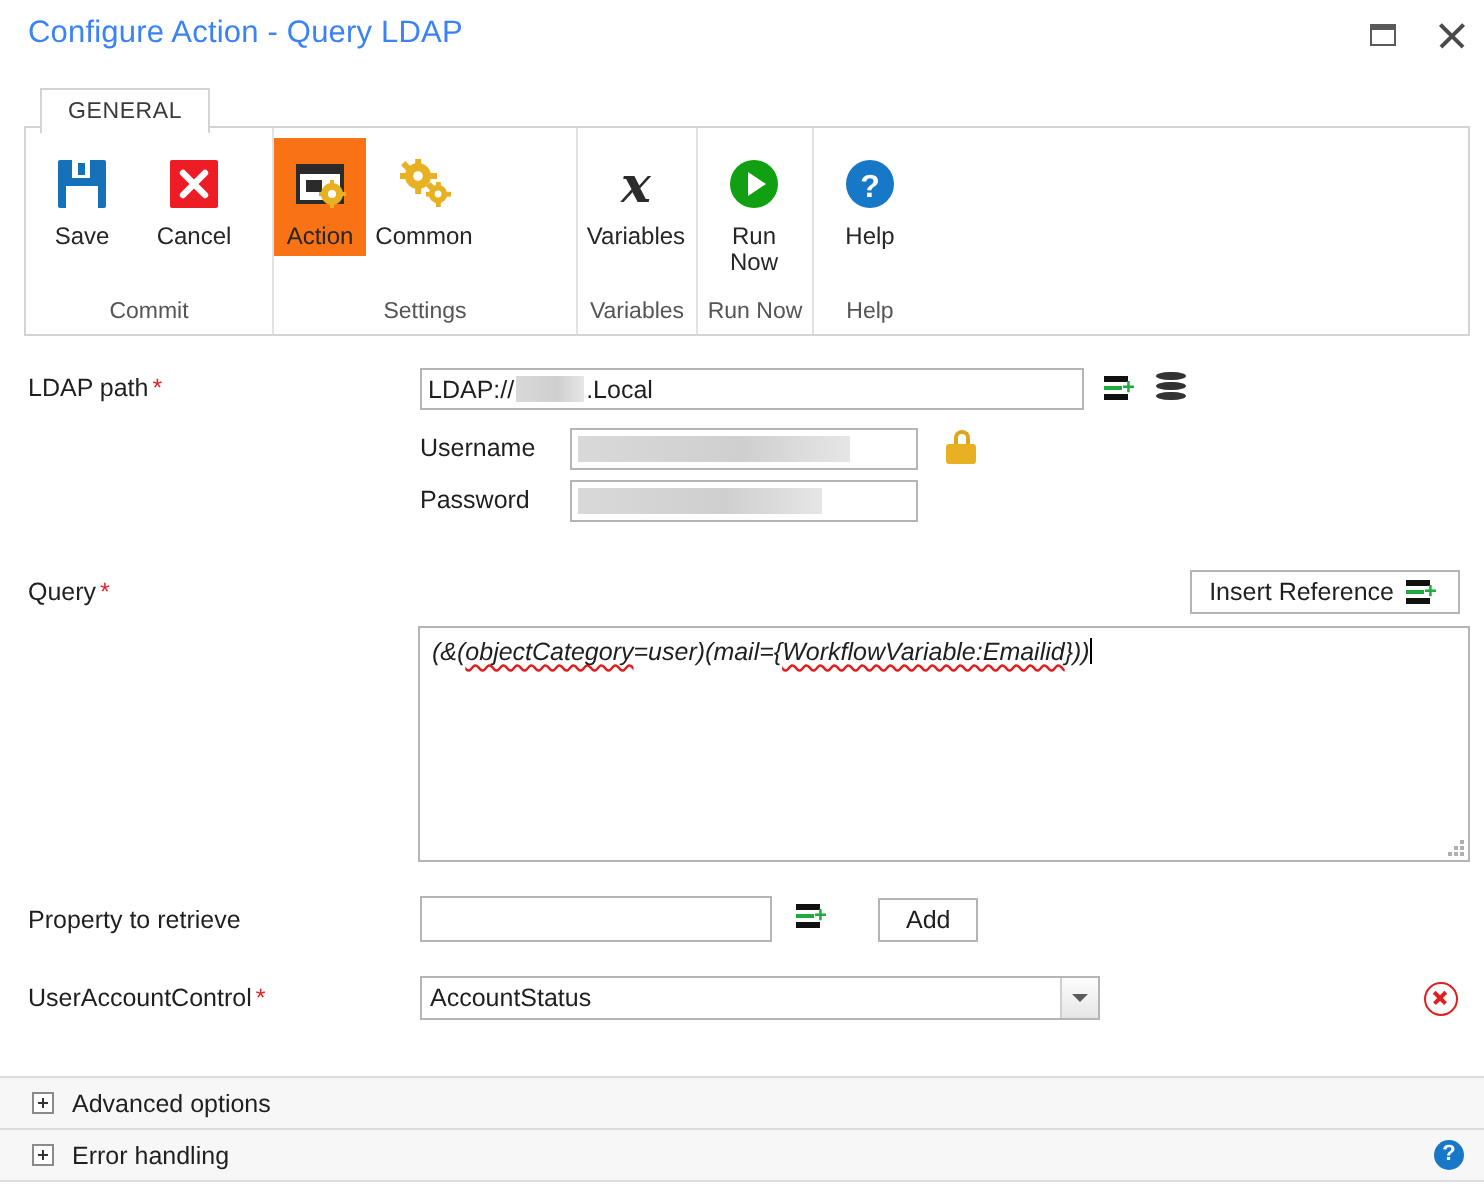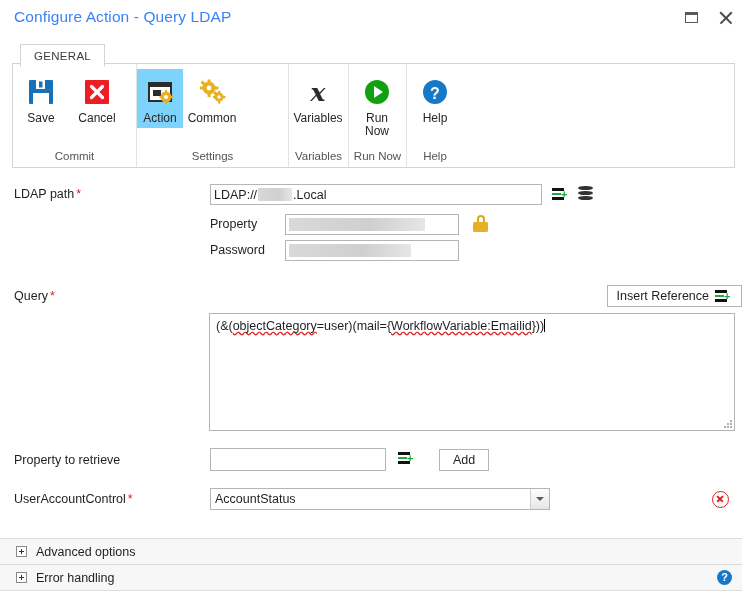--- a/index.html
+++ b/index.html
@@ -120,21 +120,21 @@
   }
   .ritem {
     width: 56px;
     display: flex;
     flex-direction: column;
     align-items: center;
     padding: 5px 2px 3px 2px;
     box-sizing: border-box;
     cursor: default;
   }
-  .ritem.selected { background: #7dd3fc; }
+  .ritem.selected { background: #f97316; }
   .ritem .ico {
     height: 36px;
     display: flex;
     align-items: center;
     justify-content: center;
   }
   .ritem .cap {
     font-size: 12px;
     color: #262626;
     text-align: center;
@@ -541,21 +541,21 @@
       </span>
     </div>
     <div style="margin-left:9px; padding-top:2px;">
       <span class="dbico"><span></span><span></span><span></span></span>
     </div>
   </div>
 
   <div class="row" style="margin-top:9px; padding-left:14px;">
     <div style="width:196px;"></div>
     <div style="width:75px; text-align:left; padding-top:3px;">
-      <span class="flabel">Property</span>
+      <span class="flabel">Username</span>
     </div>
     <div class="txt" style="width:174px;">
       <span class="redact" style="width:136px;"></span>
     </div>
     <div style="margin-left:14px; padding-top:1px;">
       <div class="lock">
         <div class="shackle"></div>
           <div class="body"></div>
       </div>
     </div>
@@ -568,32 +568,32 @@
     </div>
     <div class="txt" style="width:174px;">
       <span class="redact" style="width:122px;"></span>
     </div>
   </div>
 
   <div class="row" style="margin-top:24px; padding-left:14px; align-items:center;">
     <div style="flex:1 1 auto;">
       <span class="flabel">Query</span><span class="req">*</span>
     </div>
-    <div class="btn" style="margin-right:0;">
+    <div class="btn" style="margin-right:12px;">
       <span>Insert Reference</span>
       <span class="iref">
         <i class="a"></i>
           <i class="b"></i>
           <i class="c"></i>
           <span class="plus">+</span>
       </span>
     </div>
   </div>
 
-  <div style="margin-top:6px; padding-left:209px; padding-right:7px;">
+  <div style="margin-top:6px; padding-left:209px; padding-right:7px;font-style:italic;">
     <div class="qarea" style="height:118px;">
       <div class="qtext"><span>(&amp;(</span><span class="sp">objectCategory</span><span>=user)(mail={</span><span class="sp">WorkflowVariable:Emailid</span><span>}))</span><span class="caret"></span></div>
       <div class="grip">
         <b style="right:0;bottom:0;"></b>
           <b style="right:3px;bottom:0;"></b>
           <b style="right:6px;bottom:0;"></b>
         <b style="right:0;bottom:3px;"></b>
           <b style="right:3px;bottom:3px;"></b>
         <b style="right:0;bottom:6px;"></b>
       </div>

